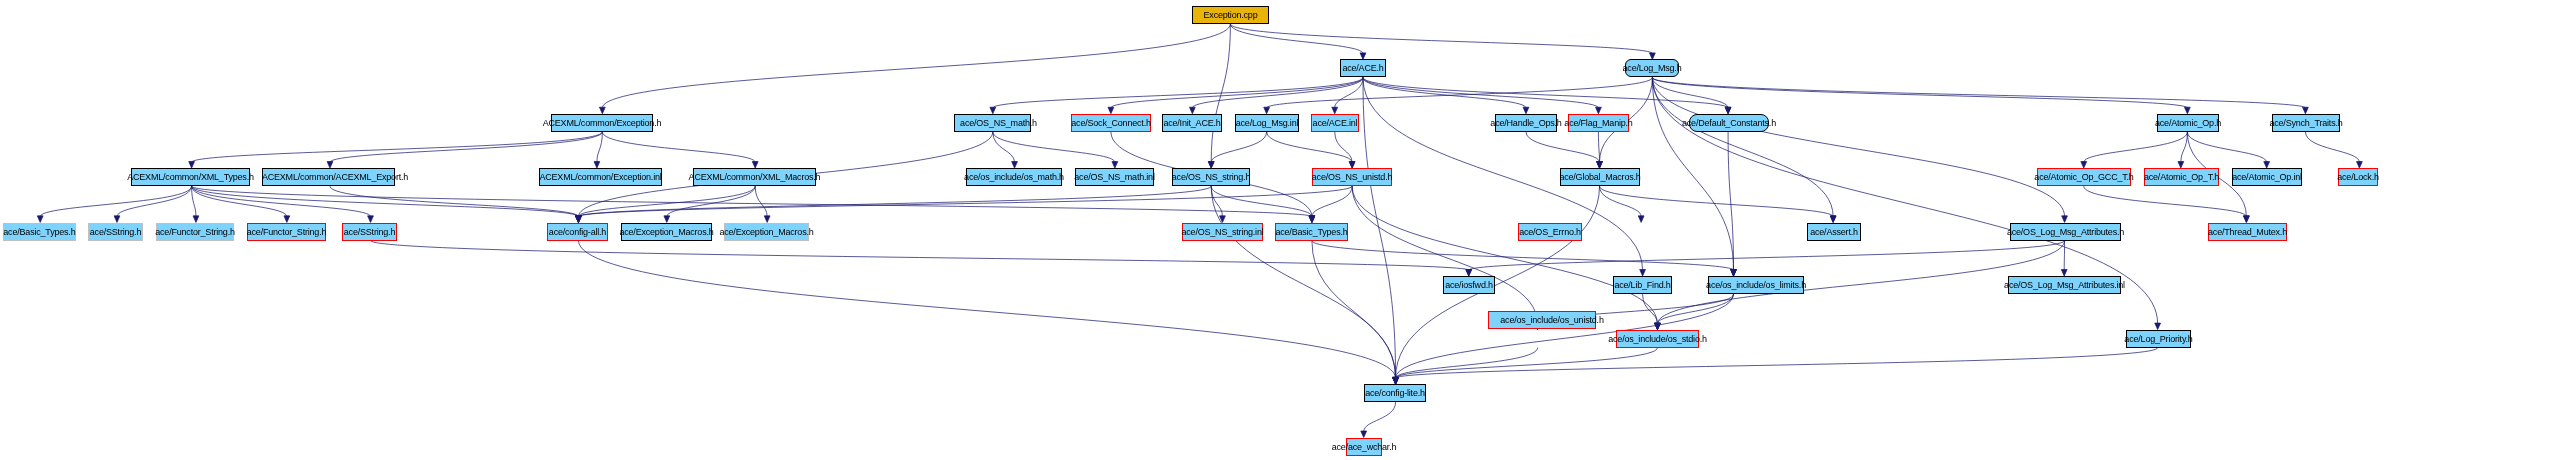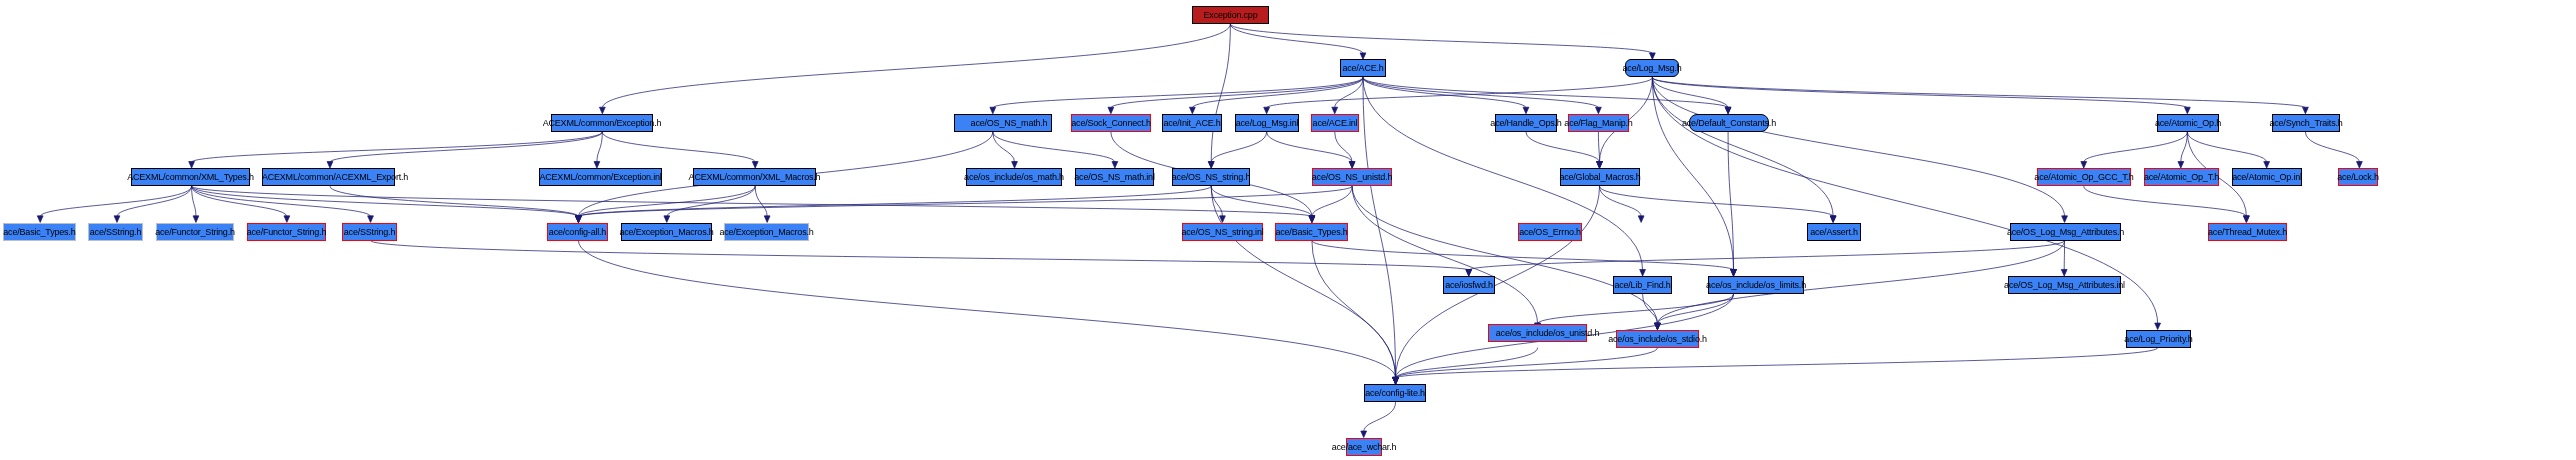--- a/index.html
+++ b/index.html
@@ -1,25 +1,25 @@
 <!DOCTYPE html>
 <html style="font-size:11.6px"><head>
 <meta charset="utf-8">
 <style>
   html, body { margin: 0; padding: 0; background: #ffffff; }
   body { width: 2576px; height: 460px; position: relative; overflow: hidden;
          font-family: "Liberation Sans", "DejaVu Sans", sans-serif; }
   #graph-canvas { position: absolute; left: 0; top: 0; width: 2576px; height: 460px; }
   .node { position: absolute; box-sizing: border-box; height: 18px; border: 0.7px solid #000000;
-          background: #3b82f6; display: flex; align-items: center; justify-content: center;
+          background: #7dd3fc; display: flex; align-items: center; justify-content: center;
           font-size: 9px; color: #000000; white-space: nowrap; letter-spacing: -0.2px;
           cursor: pointer; }
   .node.red { border-color: #ff0000; }
   .node.gray { border-color: #bfbfbf; }
-  .node.root { background: #b91c1c; }
+  .node.root { background: #eab308; }
   svg .edge { fill: none; stroke: #191970; stroke-width: 1; }
   svg .arrow { fill: #191970; stroke: #191970; }
 </style>
 </head>
 <body>
 
 <svg id="graph-canvas" xmlns="http://www.w3.org/2000/svg" width="2576" height="460" viewBox="0 0 3553 635">
     <path class="edge" d="M1697,33 C1697,95 830,95 830,149"></path>
     <polygon class="arrow" points="830,157 826,148 834,148"></polygon>
     <path class="edge" d="M1697,33 C1697,57.5 1880,57.5 1880,74"></path>
@@ -180,21 +180,21 @@
     <polygon class="arrow" points="1881,604 1877,595 1885,595"></polygon>
   </svg>
 
 <div id="nodes-layer">
   <div class="node root" style="left:1192px;top:5.8px;width:77px;">Exception.cpp</div>
 
   <div class="node" style="left:1340px;top:59px;width:46px;">ace/ACE.h</div>
   <div class="node" style="left:1625px;top:59px;width:54px;border-radius:6px;">ace/Log_Msg.h</div>
 
   <div class="node" style="left:551px;top:114px;width:102px;">ACEXML/common/Exception.h</div>
-  <div class="node" style="left:954px;top:114px;width:98px;padding-left:12px;">ace/OS_NS_math.h</div>
+  <div class="node" style="left:954px;top:114px;width:77px;padding-left:12px;">ace/OS_NS_math.h</div>
   <div class="node red" style="left:1071px;top:114px;width:80px;">ace/Sock_Connect.h</div>
   <div class="node" style="left:1162px;top:114px;width:60px;">ace/Init_ACE.h</div>
   <div class="node" style="left:1235px;top:114px;width:64px;">ace/Log_Msg.inl</div>
   <div class="node red" style="left:1311px;top:114px;width:48px;">ace/ACE.inl</div>
   <div class="node" style="left:1495px;top:114px;width:62px;">ace/Handle_Ops.h</div>
   <div class="node red" style="left:1568px;top:114px;width:61px;">ace/Flag_Manip.h</div>
   <div class="node" style="left:1689px;top:114px;width:80px;border-radius:8px;">ace/Default_Constants.h</div>
   <div class="node" style="left:2157px;top:114px;width:62px;">ace/Atomic_Op.h</div>
   <div class="node" style="left:2272px;top:114px;width:68px;">ace/Synch_Traits.h</div>
 
@@ -225,21 +225,21 @@
   <div class="node red" style="left:1518px;top:223px;width:64px;">ace/OS_Errno.h</div>
   <div class="node" style="left:1807px;top:223px;width:54px;">ace/Assert.h</div>
   <div class="node" style="left:2010px;top:223px;width:111px;">ace/OS_Log_Msg_Attributes.h</div>
   <div class="node red" style="left:2208px;top:223px;width:79px;">ace/Thread_Mutex.h</div>
 
   <div class="node" style="left:1443px;top:276px;width:52px;">ace/iosfwd.h</div>
   <div class="node" style="left:1613px;top:276px;width:59px;">ace/Lib_Find.h</div>
   <div class="node" style="left:1686px;top:276px;width:96px;margin-left:22px;">ace/os_include/os_limits.h</div>
   <div class="node" style="left:2008px;top:276px;width:113px;">ace/OS_Log_Msg_Attributes.inl</div>
 
-  <div class="node red" style="left:1488px;top:324px;width:99px;padding-left:20px;">ace/os_include/os_unistd.h</div>
+  <div class="node red" style="left:1488px;top:311px;width:108px;padding-left:20px;">ace/os_include/os_unistd.h</div>
   <div class="node red" style="left:1616px;top:330px;width:83px;">ace/os_include/os_stdio.h</div>
   <div class="node" style="left:2126px;top:330px;width:65px;">ace/Log_Priority.h</div>
 
   <div class="node" style="left:1364px;top:384px;width:62px;">ace/config-lite.h</div>
 
   <div class="node red" style="left:1346px;top:438px;width:36px;">ace/ace_wchar.h</div>
 </div>
 
 
 </body></html>

